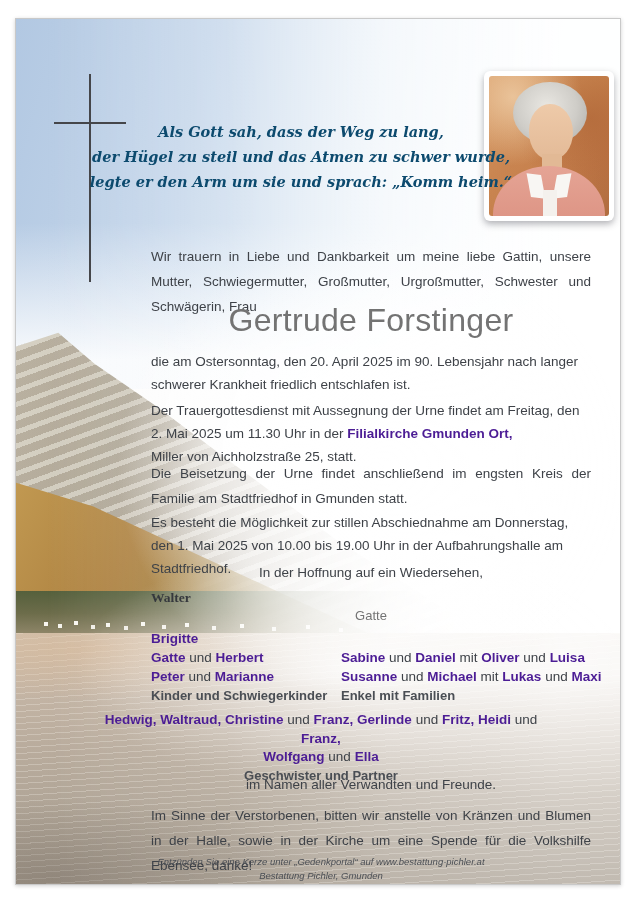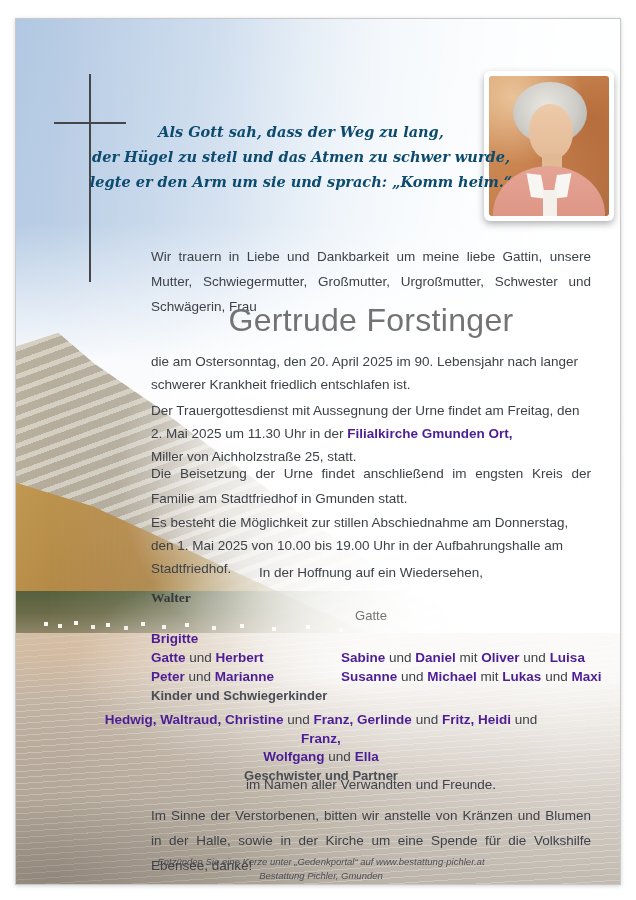--- a/index.html
+++ b/index.html
@@ -148,20 +148,21 @@
     <div class="txt col widower-name">Walter</div>
     <div class="txt col widower-rel">Gatte</div>
 
     <div class="fam-col children">
       <div><span class="b">Brigitte</span><br><span class="b">Gatte</span><span> und </span><span class="b">Herbert</span><br><span class="b">Peter</span><span> und </span><span class="b">Marianne</span></div>
       <div class="caption">Kinder und Schwiegerkinder</div>
     </div>
 
     <div class="fam-col grandchildren">
       <div><span class="b">Sabine</span><span> und </span><span class="b">Daniel</span><span> mit </span><span class="b">Oliver</span><span> und </span><span class="b">Luisa</span><br><span class="b">Susanne</span><span> und </span><span class="b">Michael</span><span> mit </span><span class="b">Lukas</span><span> und </span><span class="b">Maxi</span></div>
+      <div class="caption">Enkel mit Familien</div>
     </div>
 
     <div class="fam-col siblings">
       <div><span class="b">Hedwig, Waltraud, Christine</span><span> und </span><span class="b">Franz, Gerlinde</span><span> und </span><span class="b">Fritz, Heidi</span><span> und </span><span class="b">Franz,</span><br><span class="b">Wolfgang</span><span> und </span><span class="b">Ella</span></div>
       <div class="caption">Geschwister und Partner</div>
     </div>
 
     <div class="txt col para in-name">im Namen aller Verwandten und Freunde.</div>
 
     <div class="txt col para just donation">Im Sinne der Verstorbenen, bitten wir anstelle von Kränzen und Blumen in der Halle, sowie in der Kirche um eine Spende für die Volkshilfe Ebensee, danke!</div>

